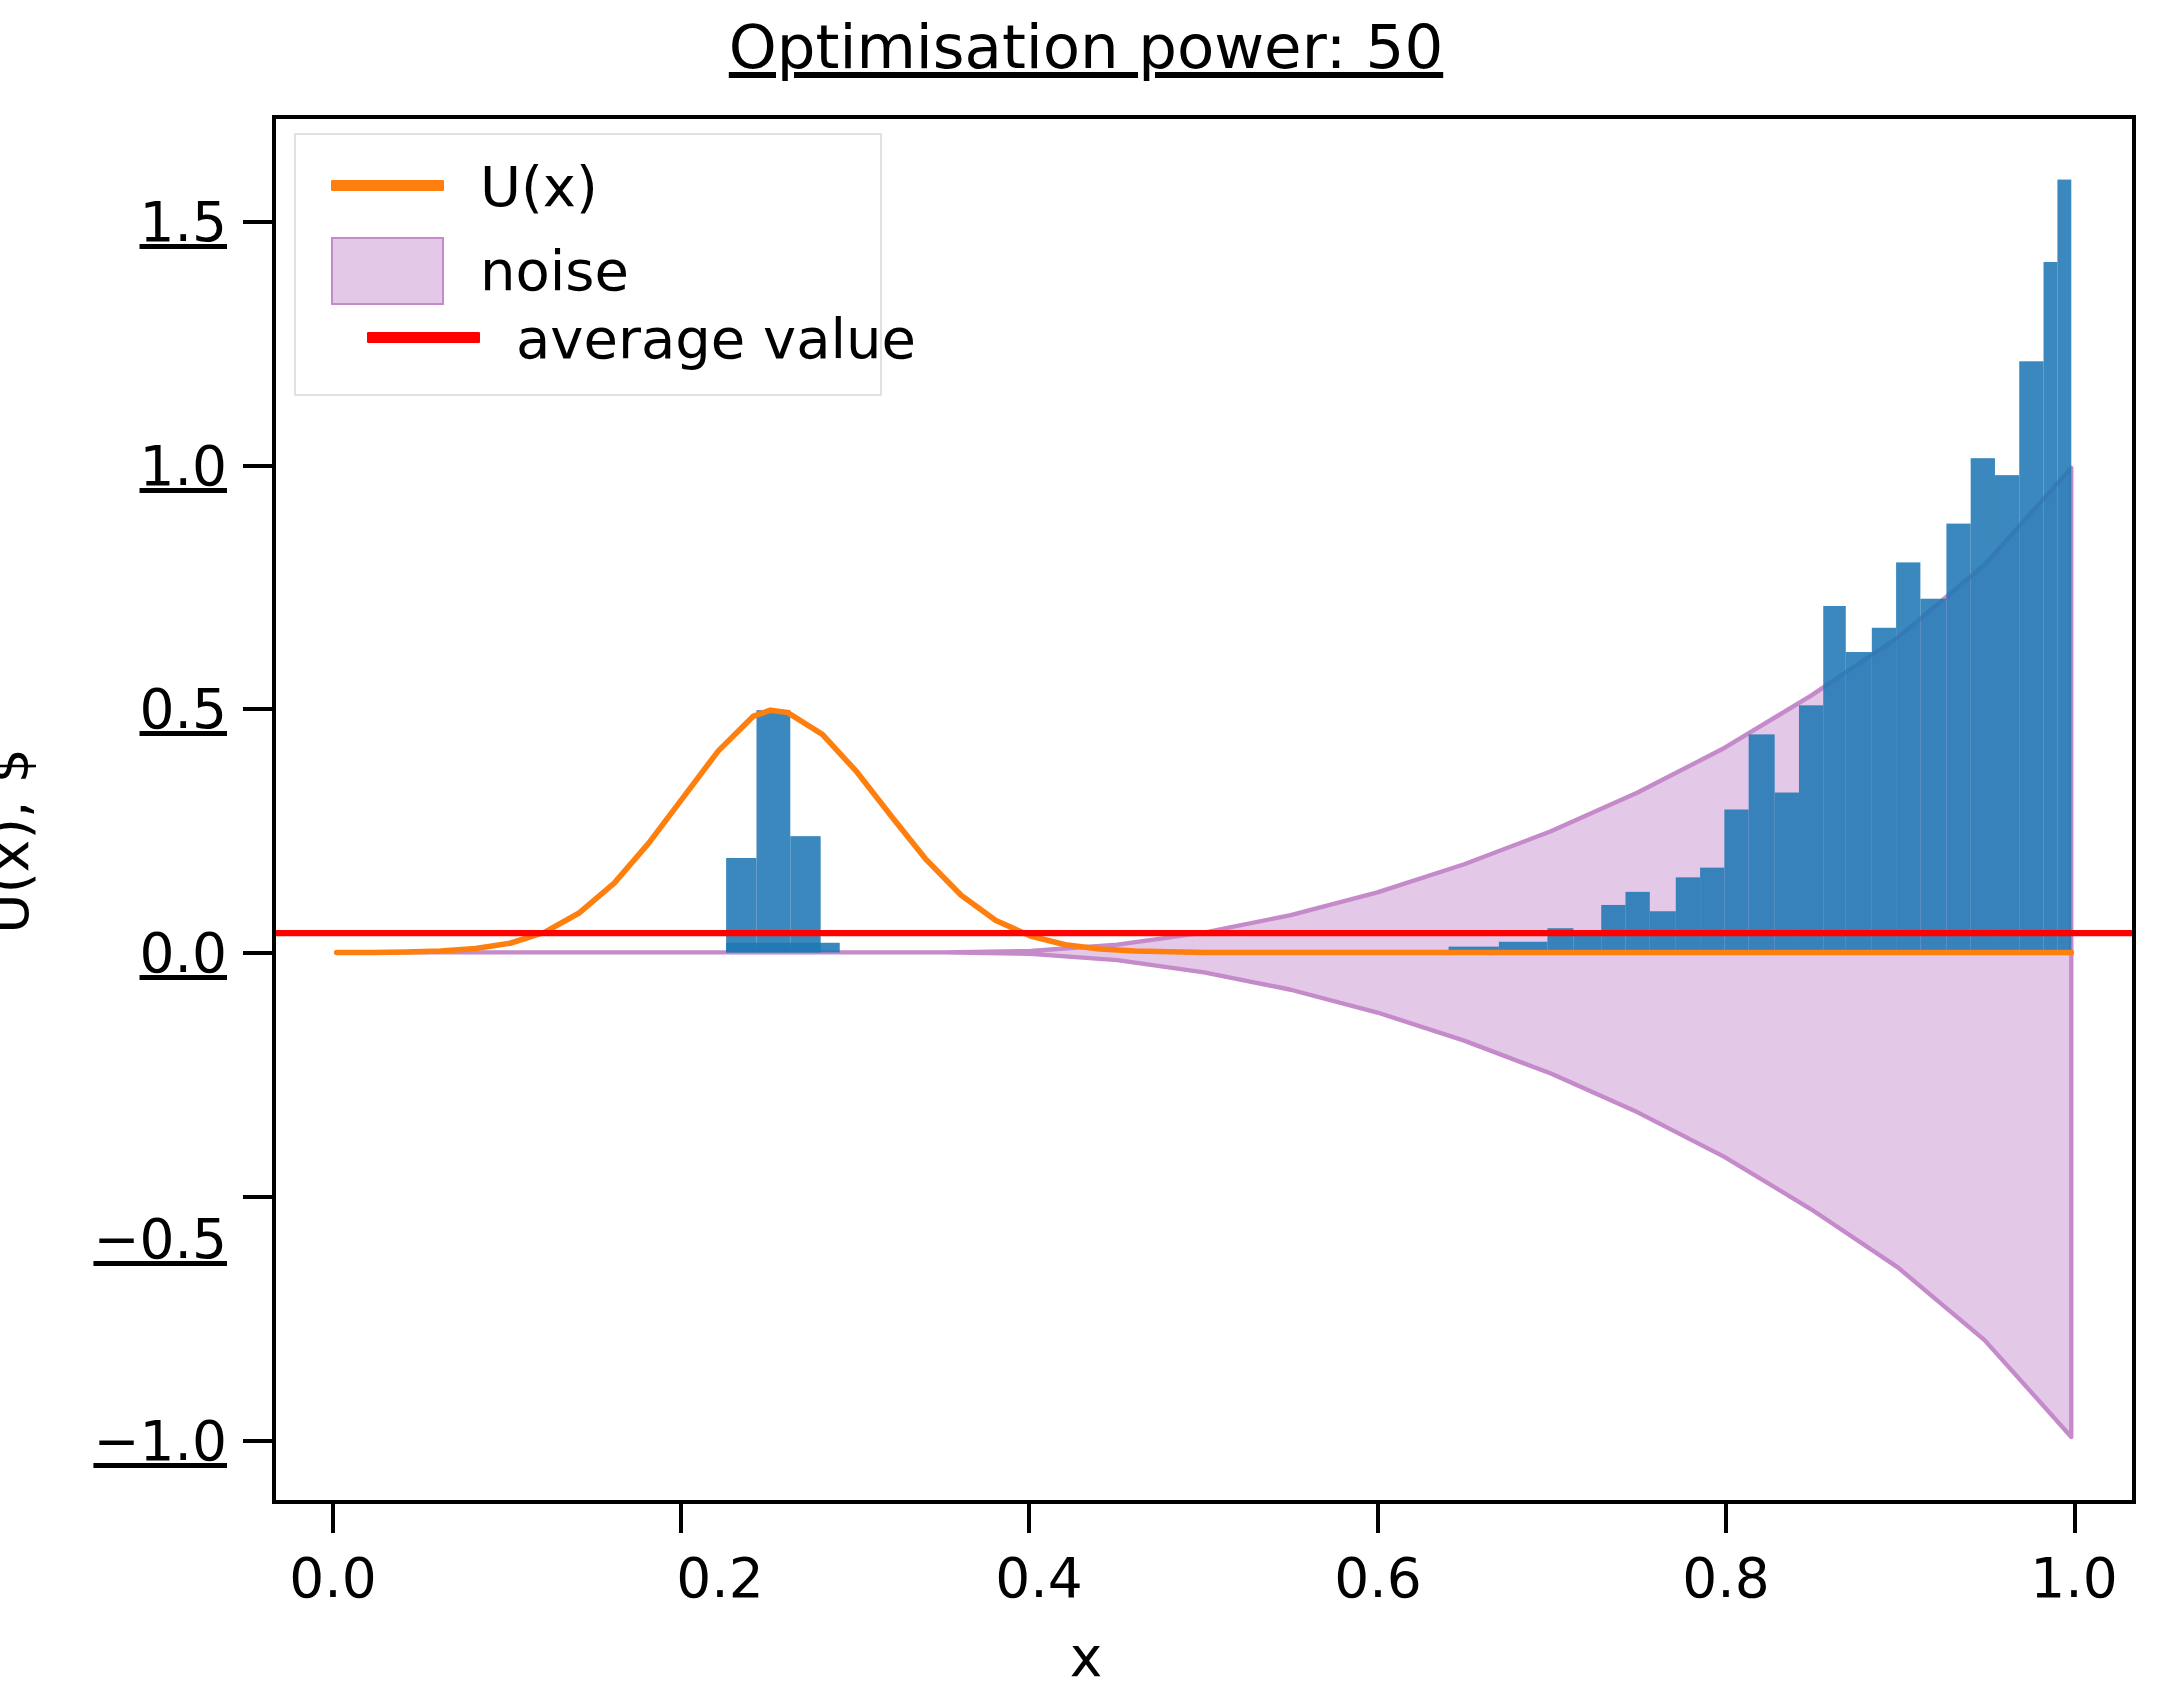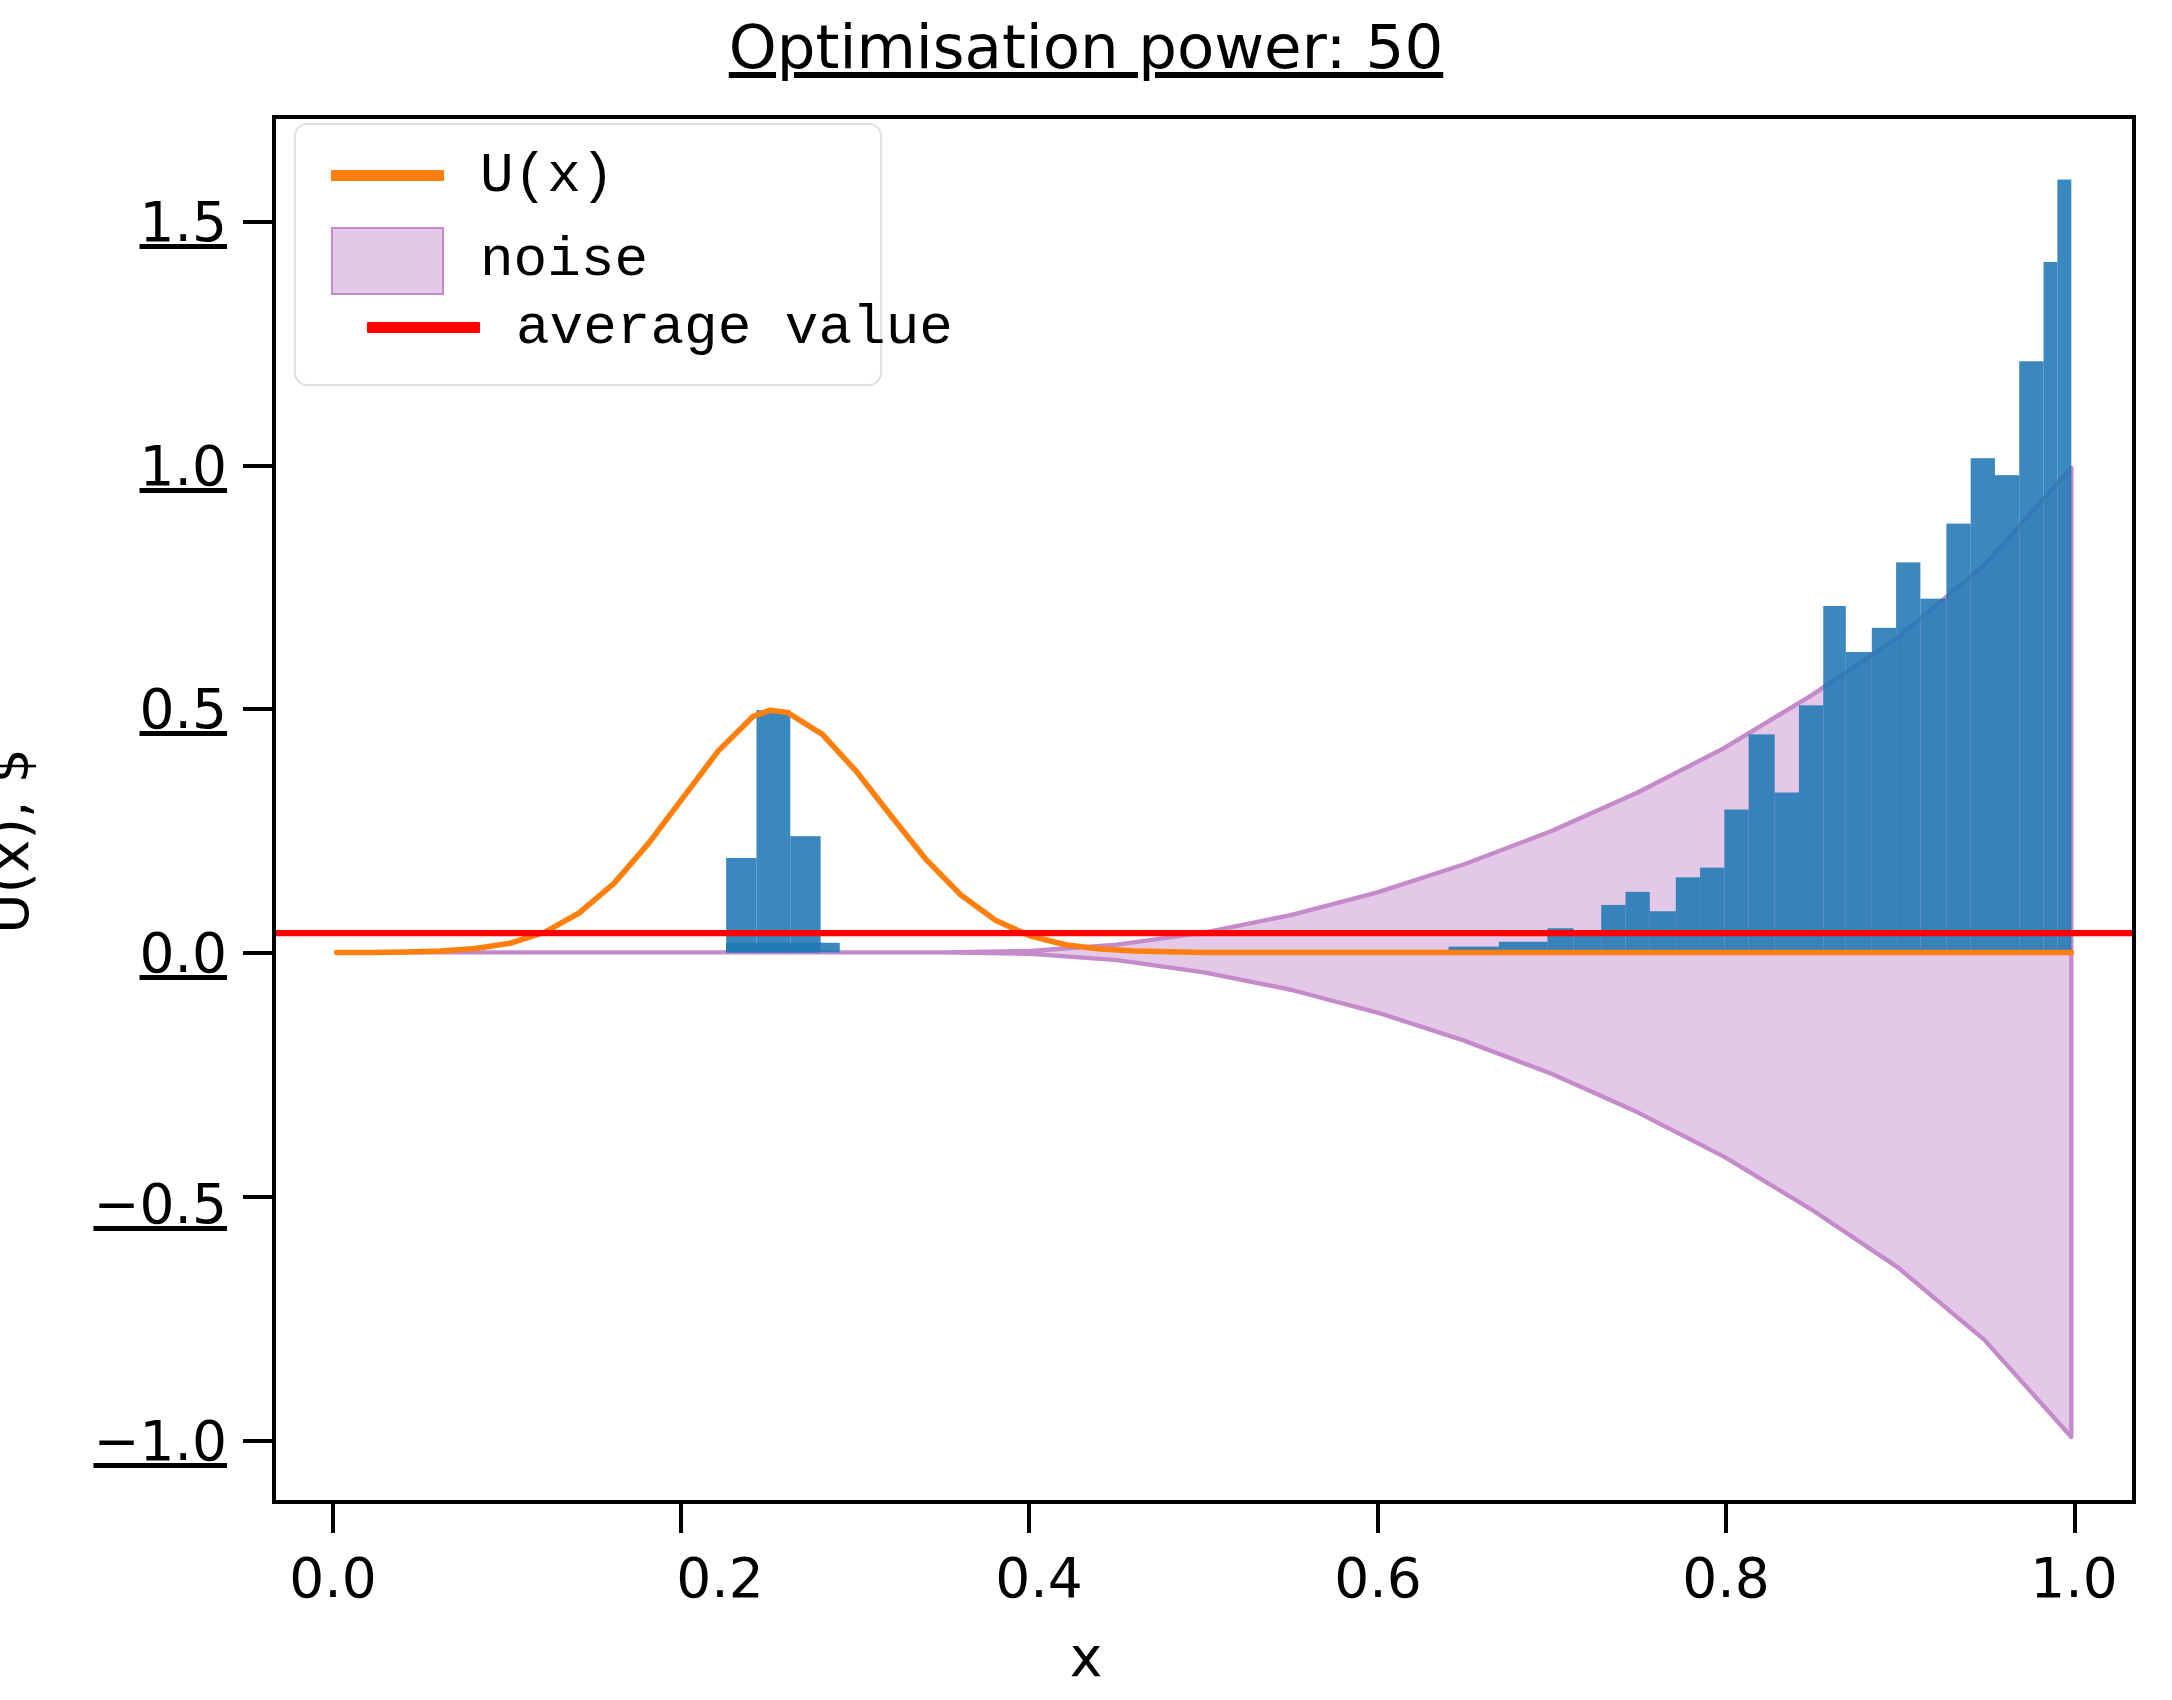--- a/index.html
+++ b/index.html
@@ -97,28 +97,27 @@
     width: 751px;
     text-align: center;
     font-size: 55px;
     color: #000000;
     transform: rotate(-90deg);
   }
   
   #legend {
     position: absolute;
     left: 294px;
-    top: 123px;
+    top: 133px;
     width: 588px;
     height: 263px;
     background: #ffffff;
     border: 2.5px solid #e0e0e0;
-    border-radius: 13px;
+    border-radius: 1px;
     box-sizing: border-box;
-    font-family: Liberation Mono, monospace;
   }
   .legend-row {
     position: absolute;
     left: 0;
     width: 100%;
     height: 75px;
   }
   .legend-swatch {
     position: absolute;
     left: 35px;
@@ -200,21 +199,21 @@
   <div id="y-ticks">
       <div class="ytick" style="top: 220px; left: 243px;"></div>
       <div class="ylabelbox" style="top: 222px; left: 0px; width: 227px;">1.5</div>
       <div class="ytick" style="top: 464px; left: 243px;"></div>
       <div class="ylabelbox" style="top: 466px; left: 0px; width: 227px;">1.0</div>
       <div class="ytick" style="top: 707px; left: 243px;"></div>
       <div class="ylabelbox" style="top: 709px; left: 0px; width: 227px;">0.5</div>
       <div class="ytick" style="top: 951px; left: 243px;"></div>
       <div class="ylabelbox" style="top: 953px; left: 0px; width: 227px;">0.0</div>
       <div class="ytick" style="top: 1195px; left: 243px;"></div>
-      <div class="ylabelbox" style="top: 1204px; left: 0px; width: 227px;">−0.5</div>
+      <div class="ylabelbox" style="top: 1239px; left: 0px; width: 227px;">−0.5</div>
       <div class="ytick" style="top: 1439px; left: 243px;"></div>
       <div class="ylabelbox" style="top: 1441px; left: 0px; width: 227px;">−1.0</div>
     </div>
   <div id="y-axis-label">U(x), $</div>
 
   <div id="x-ticks">
       <div class="xtick" style="left: 331px;"></div>
       <div class="xlabelbox" style="left: 333px;">0.0</div>
       <div class="xtick" style="left: 679px;"></div>
       <div class="xlabelbox" style="left: 720px;">0.2</div>

